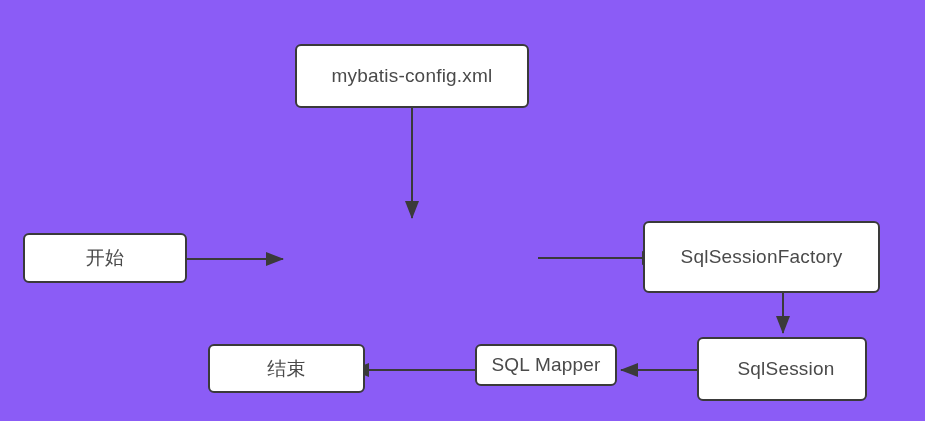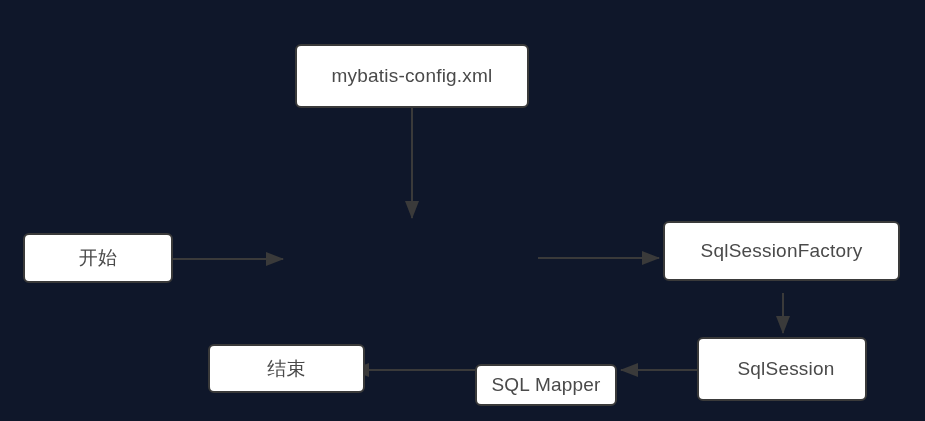--- a/index.html
+++ b/index.html
@@ -5,21 +5,21 @@
   html, body {
     margin: 0;
     padding: 0;
     background: #ffffff;
     font-family: "Liberation Sans", "DejaVu Sans", sans-serif;
   }
   .canvas {
     position: relative;
     width: 925px;
     height: 421px;
-    background: #0f172a;
+    background: #8b5cf6;
     overflow: hidden;
   }
   .edges {
     position: absolute;
     left: 0;
     top: 0;
     width: 925px;
     height: 421px;
     pointer-events: none;
   }
@@ -57,29 +57,29 @@
     <line stroke="#3a3a3a" stroke-width="2" marker-end="url(#arrowhead)" x1="412" y1="108" x2="412" y2="218"></line>
     <line stroke="#3a3a3a" stroke-width="2" marker-end="url(#arrowhead)" x1="538" y1="258" x2="659" y2="258"></line>
     <line stroke="#3a3a3a" stroke-width="2" marker-end="url(#arrowhead)" x1="783" y1="293" x2="783" y2="333"></line>
     <line stroke="#3a3a3a" stroke-width="2" marker-end="url(#arrowhead)" x1="697" y1="370" x2="621" y2="370"></line>
     <line stroke="#3a3a3a" stroke-width="2" marker-end="url(#arrowhead)" x1="475" y1="370" x2="352" y2="370"></line>
   </svg>
 
   <div class="node" style="left: 295px; top: 44px; width: 234px; height: 64px;">
     <span class="label">mybatis-config.xml</span>
   </div>
-  <div class="node" style="left: 23px; top: 233px; width: 150px; height: 50px;">
+  <div class="node" style="left: 23px; top: 233px; width: 164px; height: 50px;">
     <span class="label">开始</span>
   </div>
-  <div class="node" style="left: 663px; top: 221px; width: 237px; height: 60px; justify-content: center;">
+  <div class="node" style="left: 643px; top: 221px; width: 237px; height: 72px; justify-content: center;">
     <span class="label">SqlSessionFactory</span>
   </div>
   <div class="node" style="left: 697px; top: 337px; width: 170px; height: 64px; padding-left: 8px;">
     <span class="label">SqlSession</span>
   </div>
-  <div class="node" style="left: 475px; top: 364px; width: 142px; height: 42px;">
+  <div class="node" style="left: 475px; top: 344px; width: 142px; height: 42px;">
     <span class="label">SQL Mapper</span>
   </div>
   <div class="node" style="left: 208px; top: 344px; width: 157px; height: 49px;">
     <span class="label">结束</span>
   </div>
 
 </div>
 
 </body></html>

